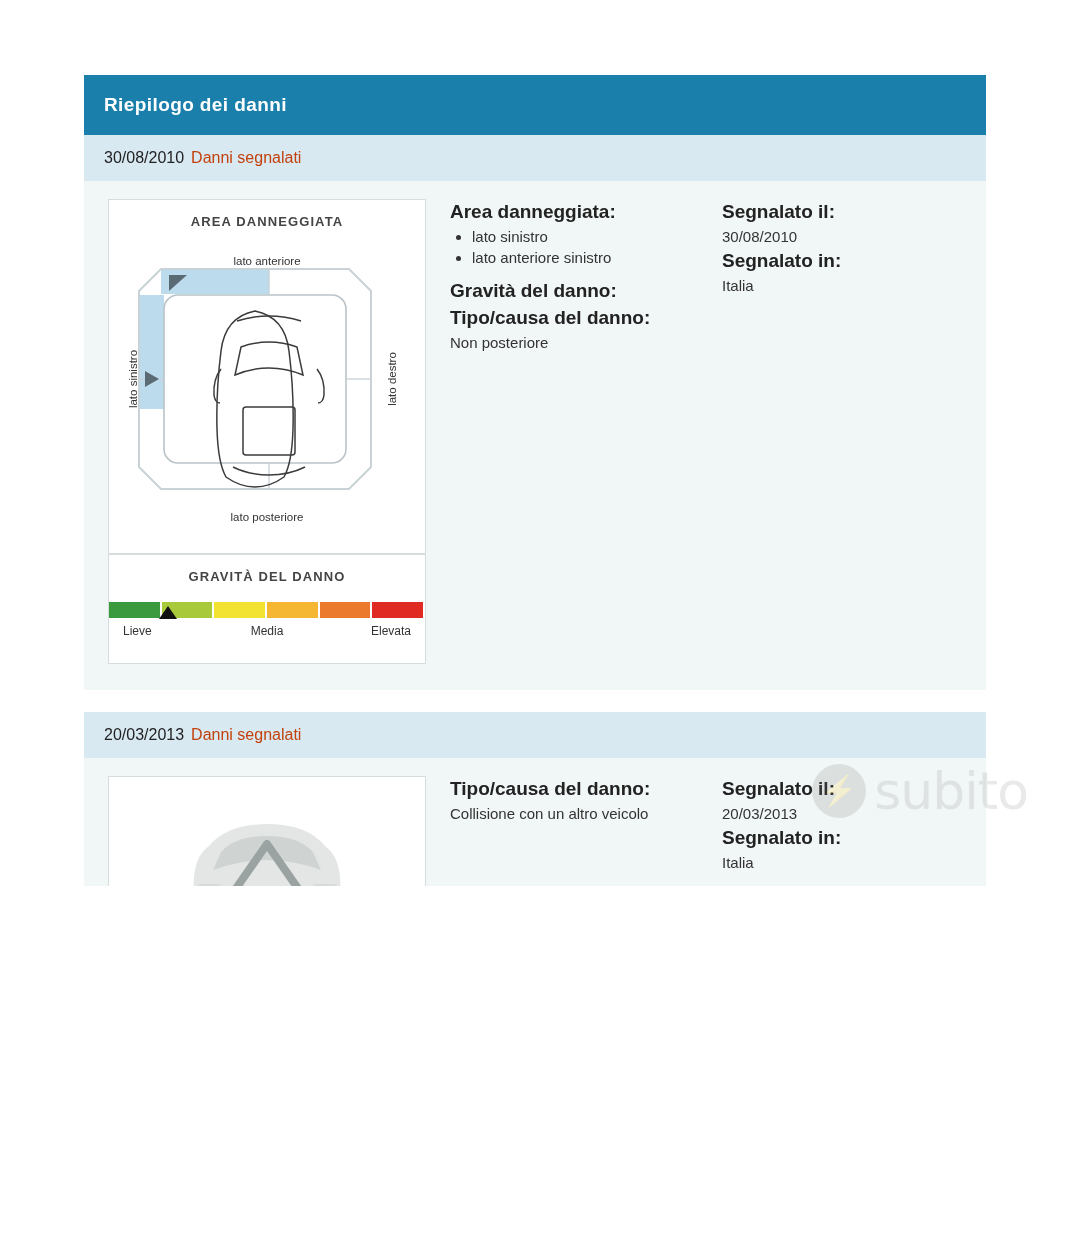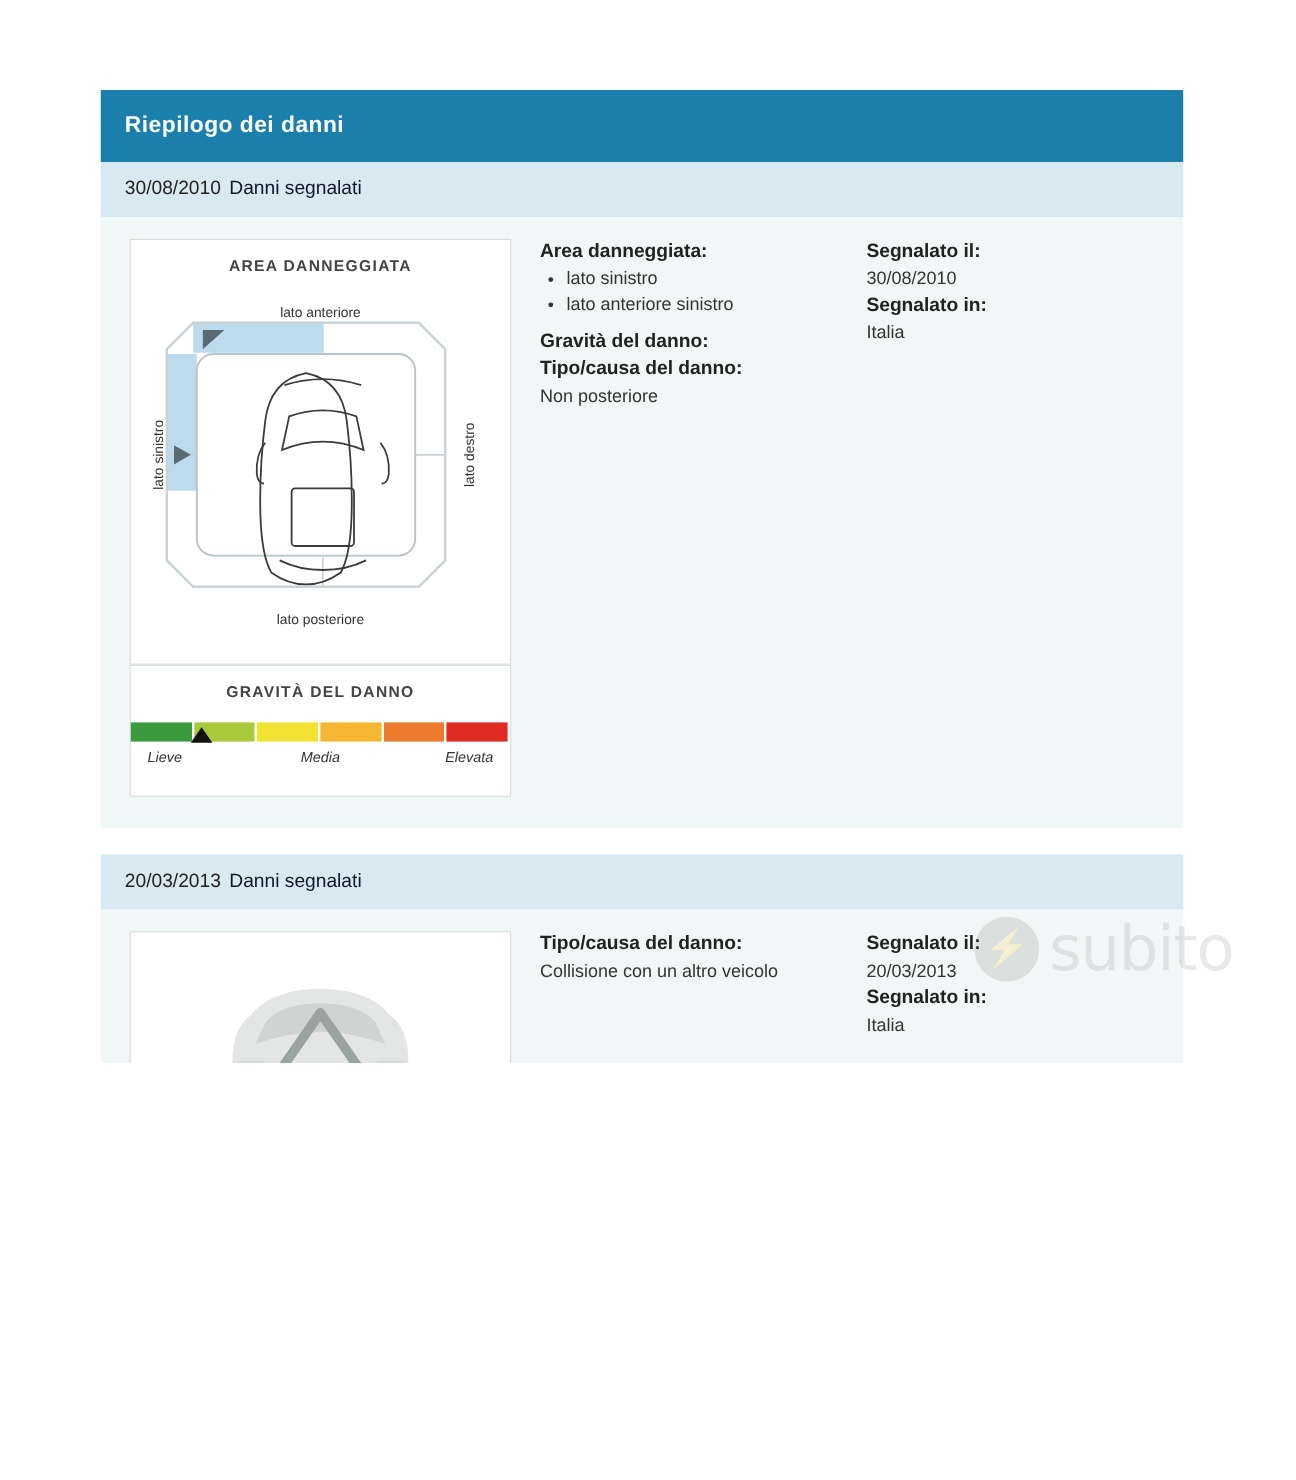--- a/index.html
+++ b/index.html
@@ -44,21 +44,21 @@
     align-items: center;
     padding: 0 20px;
     box-sizing: border-box;
     color: #222;
     font-size: 16px;
   }
   .section-bar .date {
     margin-right: 7px;
   }
   .section-bar .label {
-    color: #0f172a;
+    color: #c2410c;
   }
   .section-body {
     background: #f1f7f6;
     padding: 18px 20px 26px 24px;
     box-sizing: border-box;
     display: flex;
     align-items: flex-start;
   }
   .section-gap {
     height: 22px;
@@ -117,21 +117,21 @@
   }
   .scale-seg:last-child { margin-right: 0; }
   .scale-labels {
     position: relative;
     width: 288px;
     margin: 6px auto 0 auto;
     height: 16px;
     font-size: 12px;
     color: #333;
   }
-  .scale-labels span { position: absolute; font-style: italic; }
+  .scale-labels span { position: absolute; }
   .sl-low  { left: 0; }
   .sl-mid  { left: 50%; transform: translateX(-50%); text-align: center; }
   .sl-high { right: 0; }
   .marker {
     position: absolute;
     width: 0; height: 0;
     border-left: 9px solid transparent;
     border-right: 9px solid transparent;
     border-bottom: 13px solid #111;
     top: 4px;
@@ -150,21 +150,21 @@
   .col-mid {
     width: 272px;
     flex: 0 0 272px;
     padding-left: 24px;
   }
   .col-right {
     flex: 1 1 auto;
     padding-left: 24px;
   }
   .field-title {
-    font-size: 16px;
+    font-size: 19px;
     font-weight: bold;
     color: #222;
     margin: 0 0 5px 0;
   }
   .field-title.spaced { margin-top: 5px; }
   .field-value {
     font-size: 15px;
     color: #333;
     margin: 0 0 4px 0;
   }

